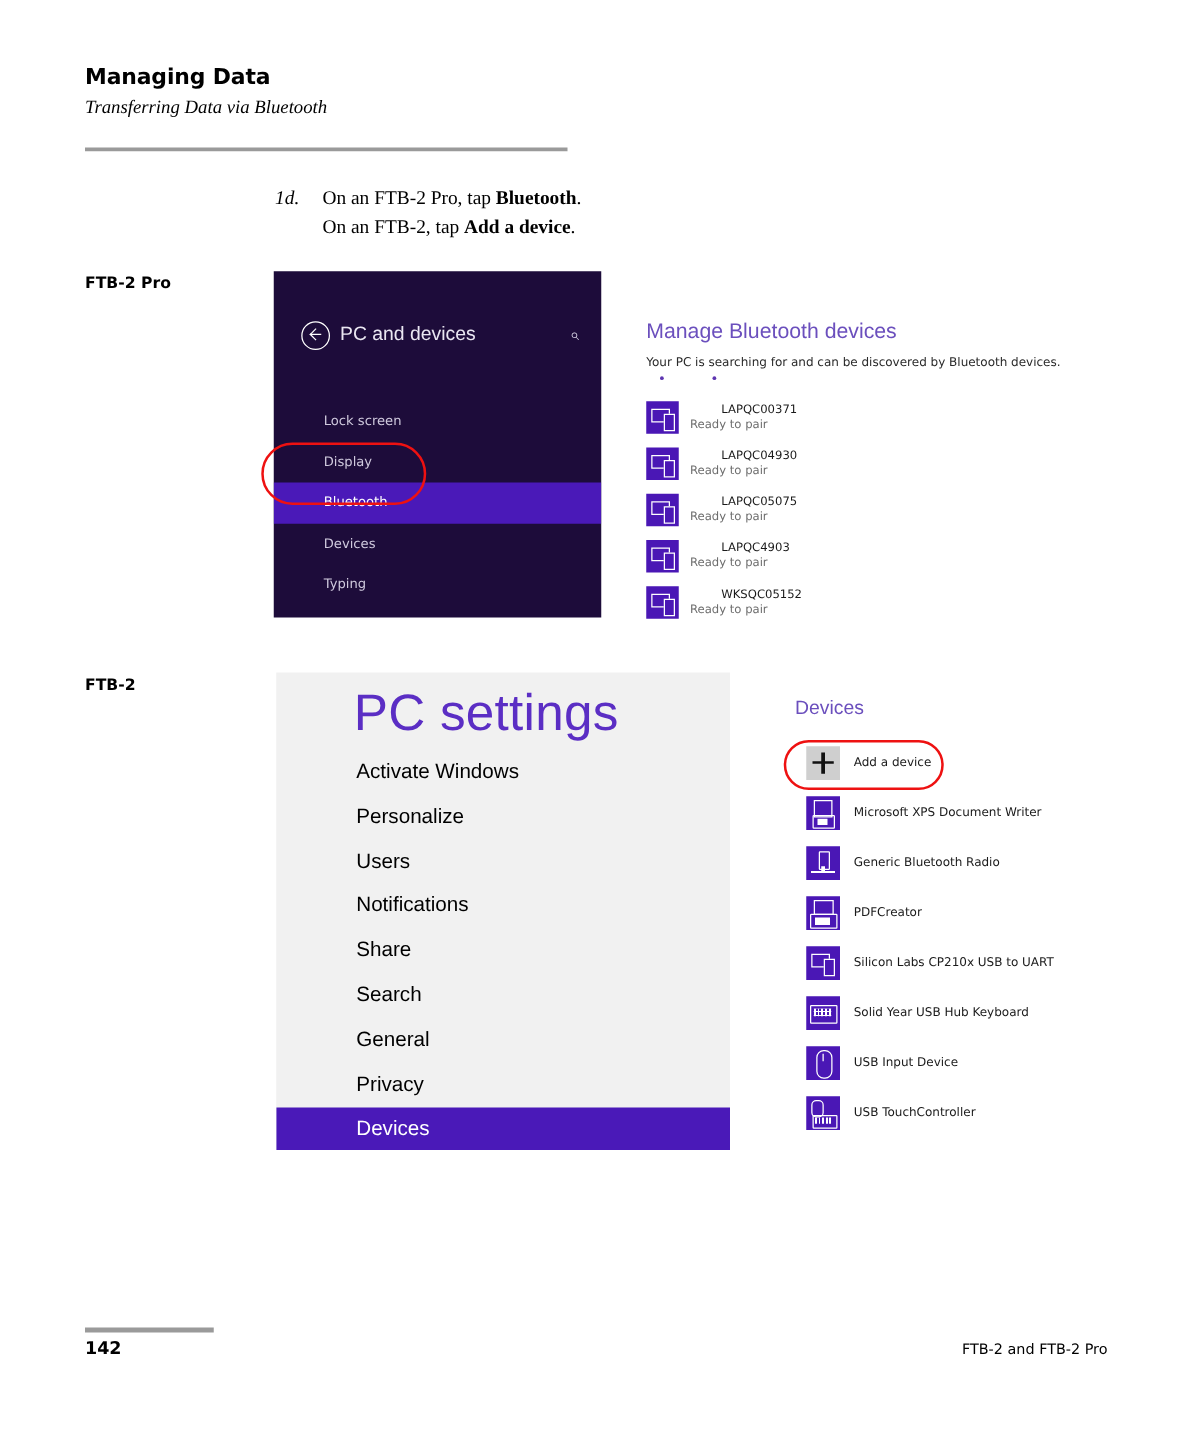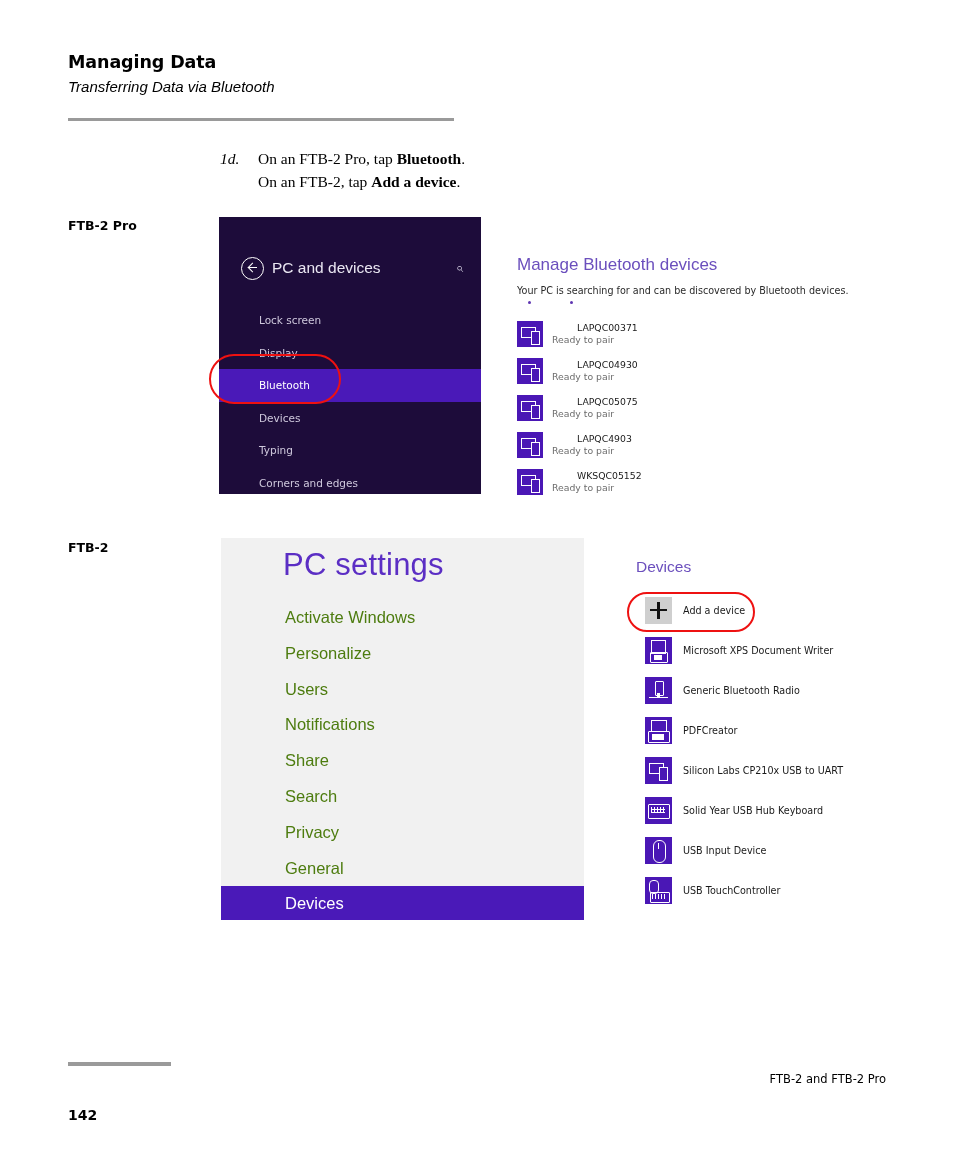--- a/index.html
+++ b/index.html
@@ -19,21 +19,21 @@
   
   .page-header { position: absolute; left: 68px; top: 52px; width: 390px; }
   .page-header .chapter {
     font-family: "DejaVu Sans", sans-serif;
     font-weight: bold;
     font-size: 17.5px;
     letter-spacing: -0.1px;
     color: #000;
   }
   .page-header .subchapter {
-    font-family: Liberation Sans, sans-serif;
+    font-family: Liberation Serif, serif;
     font-style: italic;
     font-size: 15px;
     margin-top: 6px;
     color: #000;
   }
   .header-rule {
     position: absolute;
     left: 68px;
     top: 118px;
     width: 386px;
@@ -122,21 +122,21 @@
   }
   .pro-search {
     margin-left: auto;
     margin-right: 18px;
     color: #ddd9ea;
     font-size: 13px;
     transform: scaleX(-1) rotate(0deg);
   }
   .pro-nav {
     position: absolute;
-    left: 0; top: 87px;
+    left: 0; top: 104px;
     width: 100%;
   }
   .pro-nav-item {
     height: 32.5px;
     line-height: 32.5px;
     padding-left: 40px;
     color: #cfc9dd;
     font-size: 10.5px;
     font-family: "DejaVu Sans", sans-serif;
     white-space: nowrap;
@@ -230,39 +230,39 @@
     top: 538px;
     width: 363px;
     height: 382px;
     background: #f1f1f1;
     overflow: hidden;
   }
   .std-title {
     position: absolute;
     left: 62px;
     top: 9px;
-    font-size: 31px;
+    font-size: 41px;
     font-weight: 300;
     color: #5b2ec4;
     font-family: "Liberation Sans", sans-serif;
     letter-spacing: 0.2px;
   }
   .std-nav {
     position: absolute;
     left: 0;
     top: 62px;
     width: 100%;
   }
   .std-nav-item {
     height: 35.8px;
     line-height: 35.8px;
     padding-left: 64px;
     font-size: 16.5px;
     font-weight: 300;
-    color: #4d7c0f;
+    color: #000000;
     font-family: "Liberation Sans", sans-serif;
   }
   .std-nav-item.selected {
     background: #4a19b8;
     color: #ffffff;
   }
 
   
   .std-right {
     position: absolute;
@@ -461,21 +461,20 @@
     background: #9a9a9a;
   }
   .footer-page {
     position: absolute;
     left: 68px;
     top: 1071px;
     font-family: "DejaVu Sans", sans-serif;
     font-weight: bold;
     font-size: 14px;
     color: #000;
-    margin-top: 36px;
   }
   .footer-doc {
     position: absolute;
     right: 68px;
     top: 1072px;
     font-family: "DejaVu Sans", sans-serif;
     font-size: 11.5px;
     color: #000;
   }
 </style>
@@ -560,22 +559,22 @@
 
 <div class="panel-std">
   <div class="std-title">PC settings</div>
   <div class="std-nav">
     <div class="std-nav-item">Activate Windows</div>
     <div class="std-nav-item">Personalize</div>
     <div class="std-nav-item">Users</div>
     <div class="std-nav-item">Notifications</div>
     <div class="std-nav-item">Share</div>
     <div class="std-nav-item">Search</div>
+    <div class="std-nav-item">General</div>
     <div class="std-nav-item">Privacy</div>
-    <div class="std-nav-item">General</div>
     <div class="std-nav-item selected">Devices</div>
   </div>
 </div>
 
 <div class="std-right">
   <h2>Devices</h2>
   <div class="dev-list">
     <div class="dev-row addrow">
       <span class="tile ico-plus"></span>
       <span class="nm">Add a device</span>

